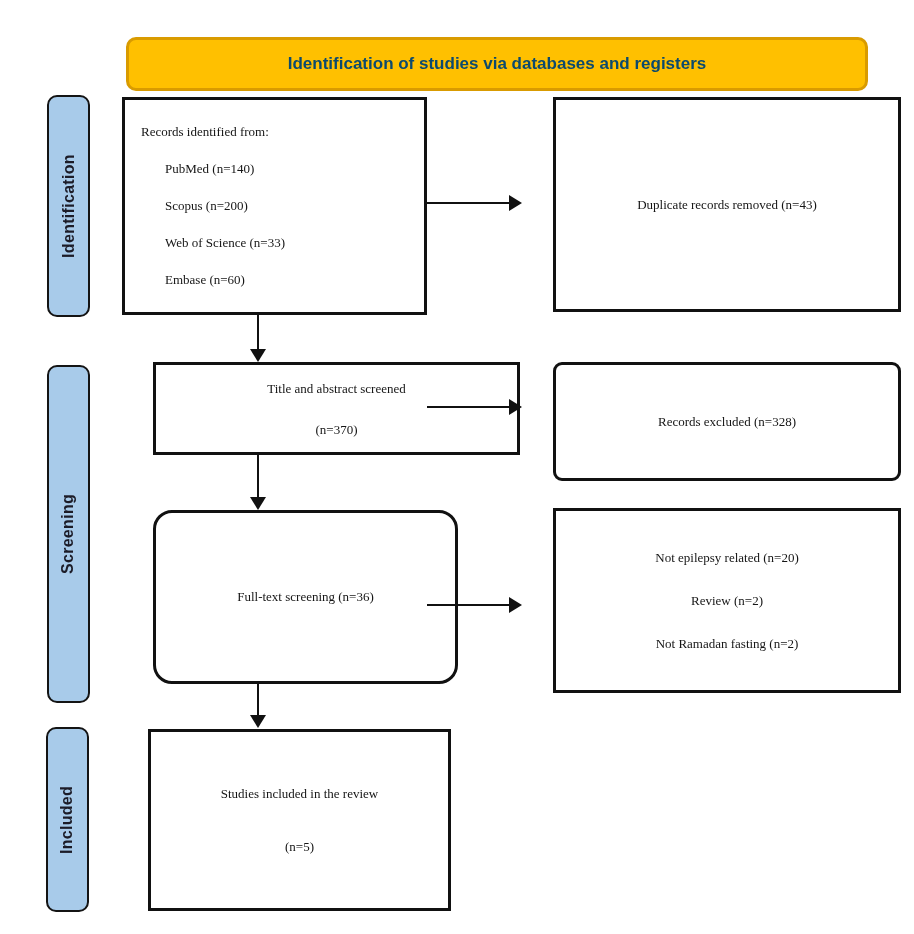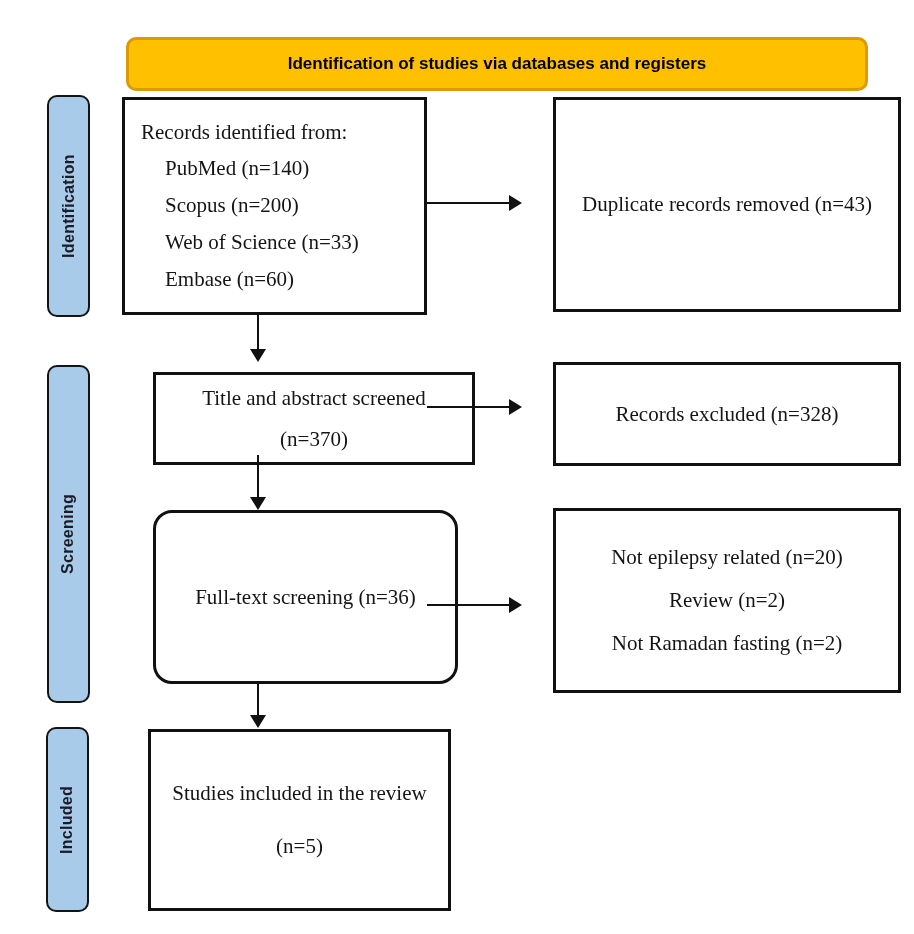--- a/index.html
+++ b/index.html
@@ -11,21 +11,21 @@
     overflow:hidden;
   }
   
   .banner{
     position:absolute;left:126px;top:37px;width:736px;height:48px;
     background:#FFC000;border:3px solid #D99B00;border-radius:10px;
     display:flex;align-items:center;justify-content:center;
   }
   .banner span{
     font-family:"Liberation Sans", sans-serif;
-    font-weight:bold;font-size:17px;color:#000000;
+    font-weight:bold;font-size:17px;color:#0c4a6e;
   }
   
   .side{
     position:absolute;width:43px;
     background:#A8CBEA;border:2.5px solid #141414;border-radius:10px;
     display:flex;align-items:center;justify-content:center;
     box-sizing:border-box;
   }
   .side .vtext{
     transform:rotate(-90deg);
@@ -34,34 +34,34 @@
     font-weight:bold;font-size:16px;color:#1c1c28;
     letter-spacing:0.3px;
   }
   .side.s1{left:47px;top:95px;height:222px;}
   .side.s2{left:47px;top:365px;height:338px;}
   .side.s3{left:46px;top:727px;height:185px;}
   
   .box{
     position:absolute;background:#ffffff;
     border:3px solid #111111;box-sizing:border-box;
-    font-size:21px;color:#151515;
+    font-size:13px;color:#151515;
   }
   .box.center{
     display:flex;flex-direction:column;
     align-items:center;justify-content:center;
     text-align:center;
     margin-left:31px;
   }
   .b-records{left:122px;top:97px;width:305px;height:218px;padding:14px 10px 0 16px;}
   .b-records .t{line-height:36px;}
   .b-records .i{line-height:37px;padding-left:24px;}
   .b-dup{left:522px;top:97px;width:348px;height:215px;}
-  .b-title{left:122px;top:372px;width:322px;height:93px;line-height:41px;}
-  .b-rexc{left:522px;top:362px;width:348px;height:104px;}
+  .b-title{left:122px;top:362px;width:367px;height:93px;line-height:41px;}
+  .b-rexc{left:522px;top:362px;width:348px;height:119px;border-radius:9px;}
   .b-full{left:122px;top:510px;width:305px;height:174px;border-radius:19px;}
   .b-repexc{left:522px;top:508px;width:348px;height:185px;line-height:43px;}
   .b-incl{left:117px;top:729px;width:303px;height:182px;line-height:41px;gap:12px;}
   
   .hline{position:absolute;height:2px;background:#111111;}
   .vline{position:absolute;width:2px;background:#111111;}
   .ah-right{
     position:absolute;width:0;height:0;
     border-top:8px solid transparent;border-bottom:8px solid transparent;
     border-left:13px solid #111111;

